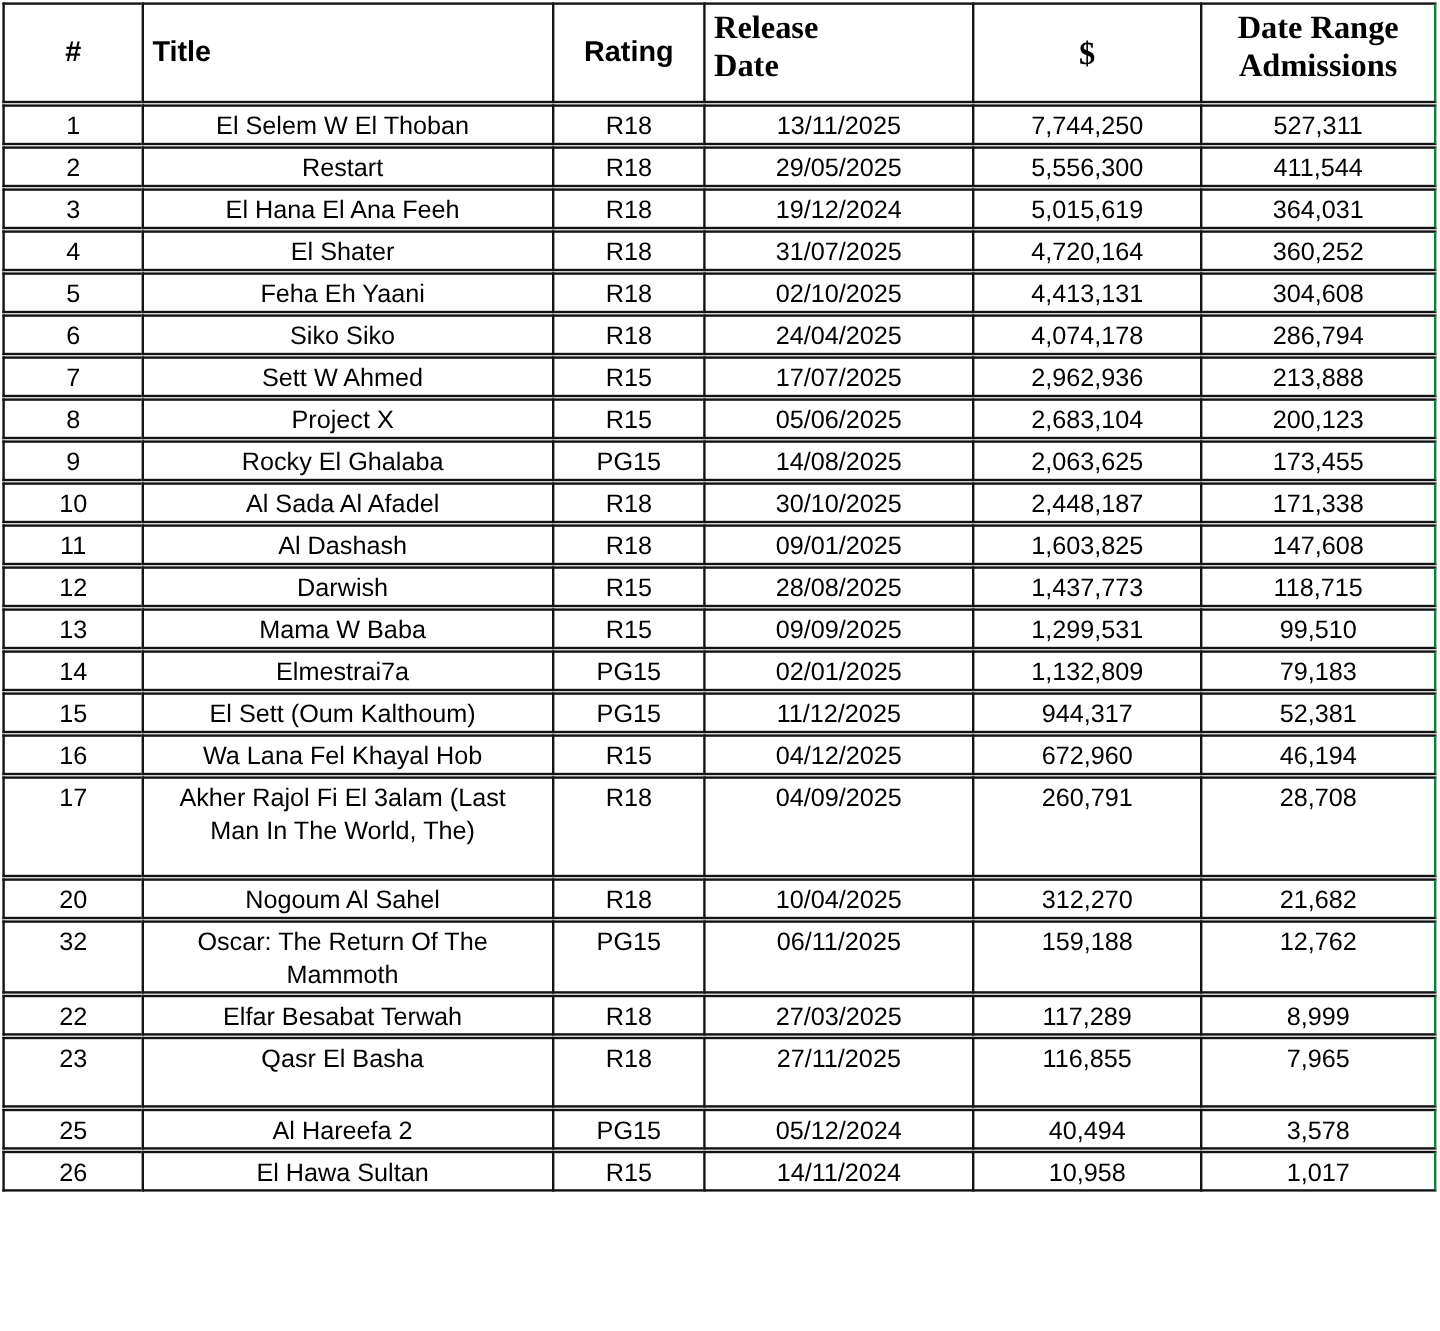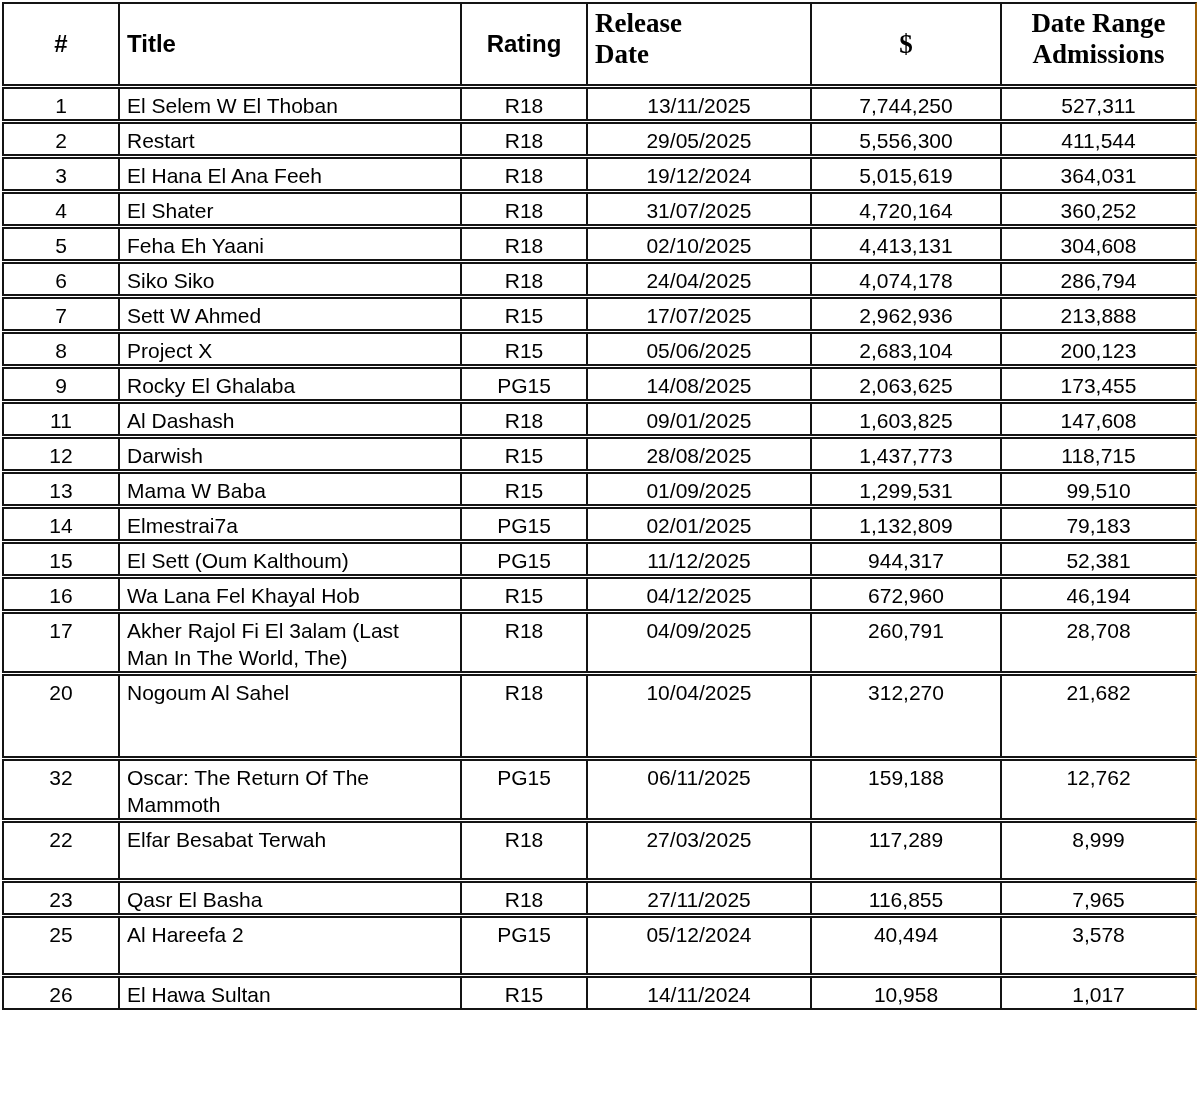--- a/index.html
+++ b/index.html
@@ -19,21 +19,21 @@
   }
 
   
   th, td {
     border-top: 2px solid #141414;
     border-bottom: 2px solid #141414;
     border-left: 2px solid #141414;
     background: #ffffff;
     overflow: hidden;
   }
-  th:last-child, td:last-child { border-right: 2px solid #a16207; }
+  th:last-child, td:last-child { border-right: 2px solid #15803d; }
 
   thead th { height: 84px; }
 
   .th-sans {
     font-family: "Liberation Sans", sans-serif;
     font-weight: bold;
     font-size: 24px;
     vertical-align: middle;
     text-align: center;
   }
@@ -52,21 +52,21 @@
 
   tbody td {
     font-size: 21px;
     line-height: 27px;
     height: 34px;
     vertical-align: top;
     padding-top: 3px;
     text-align: center;
   }
   tbody td.cell-title {
-    text-align: left;
+    text-align: center;
     padding-left: 7px;
     padding-right: 16px;
   }
 
   
   tbody tr:nth-child(17) td { height: 84px; }
   tbody tr:nth-child(19) td { height: 59px; }
   tbody tr:nth-child(21) td { height: 59px; }
 </style>
 </head>
@@ -160,40 +160,48 @@
       </tr>
       <tr>
         <td class="cell-rank">9</td>
         <td class="cell-title">Rocky El Ghalaba</td>
         <td class="cell-rating">PG15</td>
         <td class="cell-release-date">14/08/2025</td>
         <td class="cell-gross">2,063,625</td>
         <td class="cell-admissions">173,455</td>
       </tr>
       <tr>
+        <td class="cell-rank">10</td>
+        <td class="cell-title">Al Sada Al Afadel</td>
+        <td class="cell-rating">R18</td>
+        <td class="cell-release-date">30/10/2025</td>
+        <td class="cell-gross">2,448,187</td>
+        <td class="cell-admissions">171,338</td>
+      </tr>
+      <tr>
         <td class="cell-rank">11</td>
         <td class="cell-title">Al Dashash</td>
         <td class="cell-rating">R18</td>
         <td class="cell-release-date">09/01/2025</td>
         <td class="cell-gross">1,603,825</td>
         <td class="cell-admissions">147,608</td>
       </tr>
       <tr>
         <td class="cell-rank">12</td>
         <td class="cell-title">Darwish</td>
         <td class="cell-rating">R15</td>
         <td class="cell-release-date">28/08/2025</td>
         <td class="cell-gross">1,437,773</td>
         <td class="cell-admissions">118,715</td>
       </tr>
       <tr>
         <td class="cell-rank">13</td>
         <td class="cell-title">Mama W Baba</td>
         <td class="cell-rating">R15</td>
-        <td class="cell-release-date">01/09/2025</td>
+        <td class="cell-release-date">09/09/2025</td>
         <td class="cell-gross">1,299,531</td>
         <td class="cell-admissions">99,510</td>
       </tr>
       <tr>
         <td class="cell-rank">14</td>
         <td class="cell-title">Elmestrai7a</td>
         <td class="cell-rating">PG15</td>
         <td class="cell-release-date">02/01/2025</td>
         <td class="cell-gross">1,132,809</td>
         <td class="cell-admissions">79,183</td>

